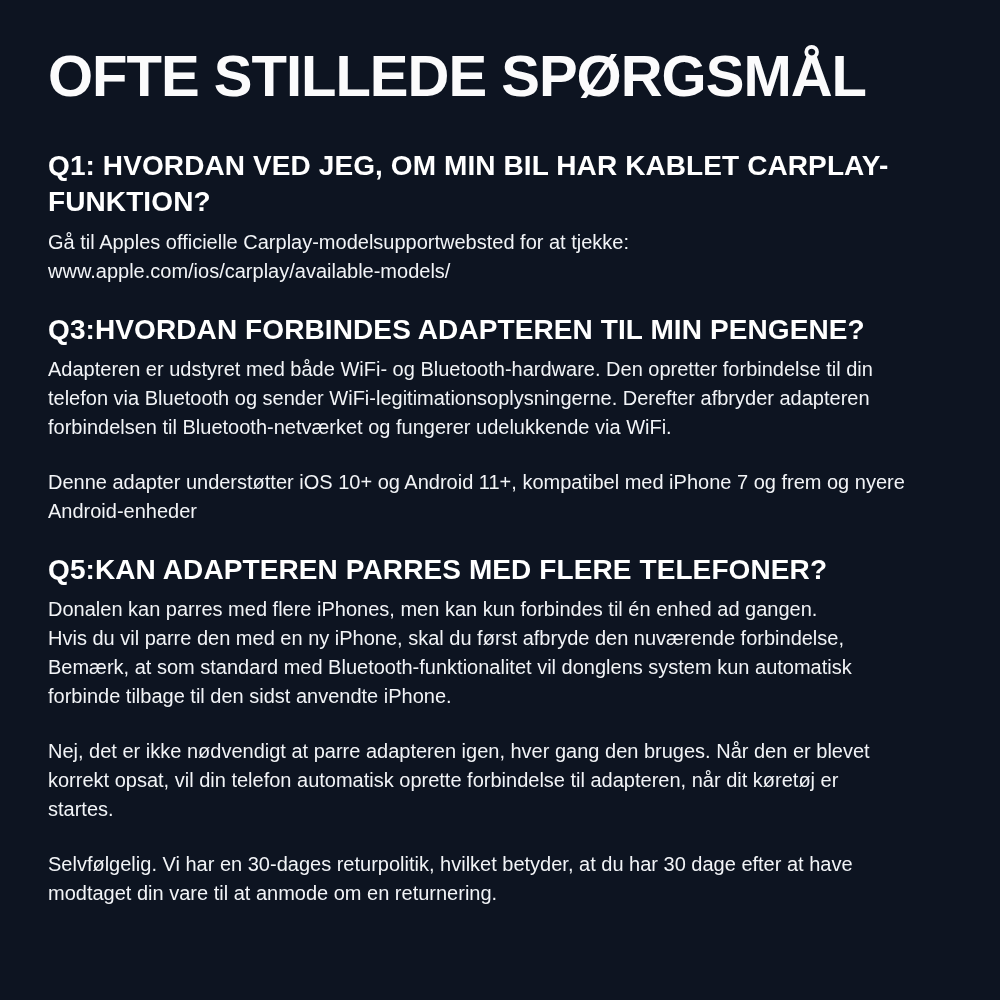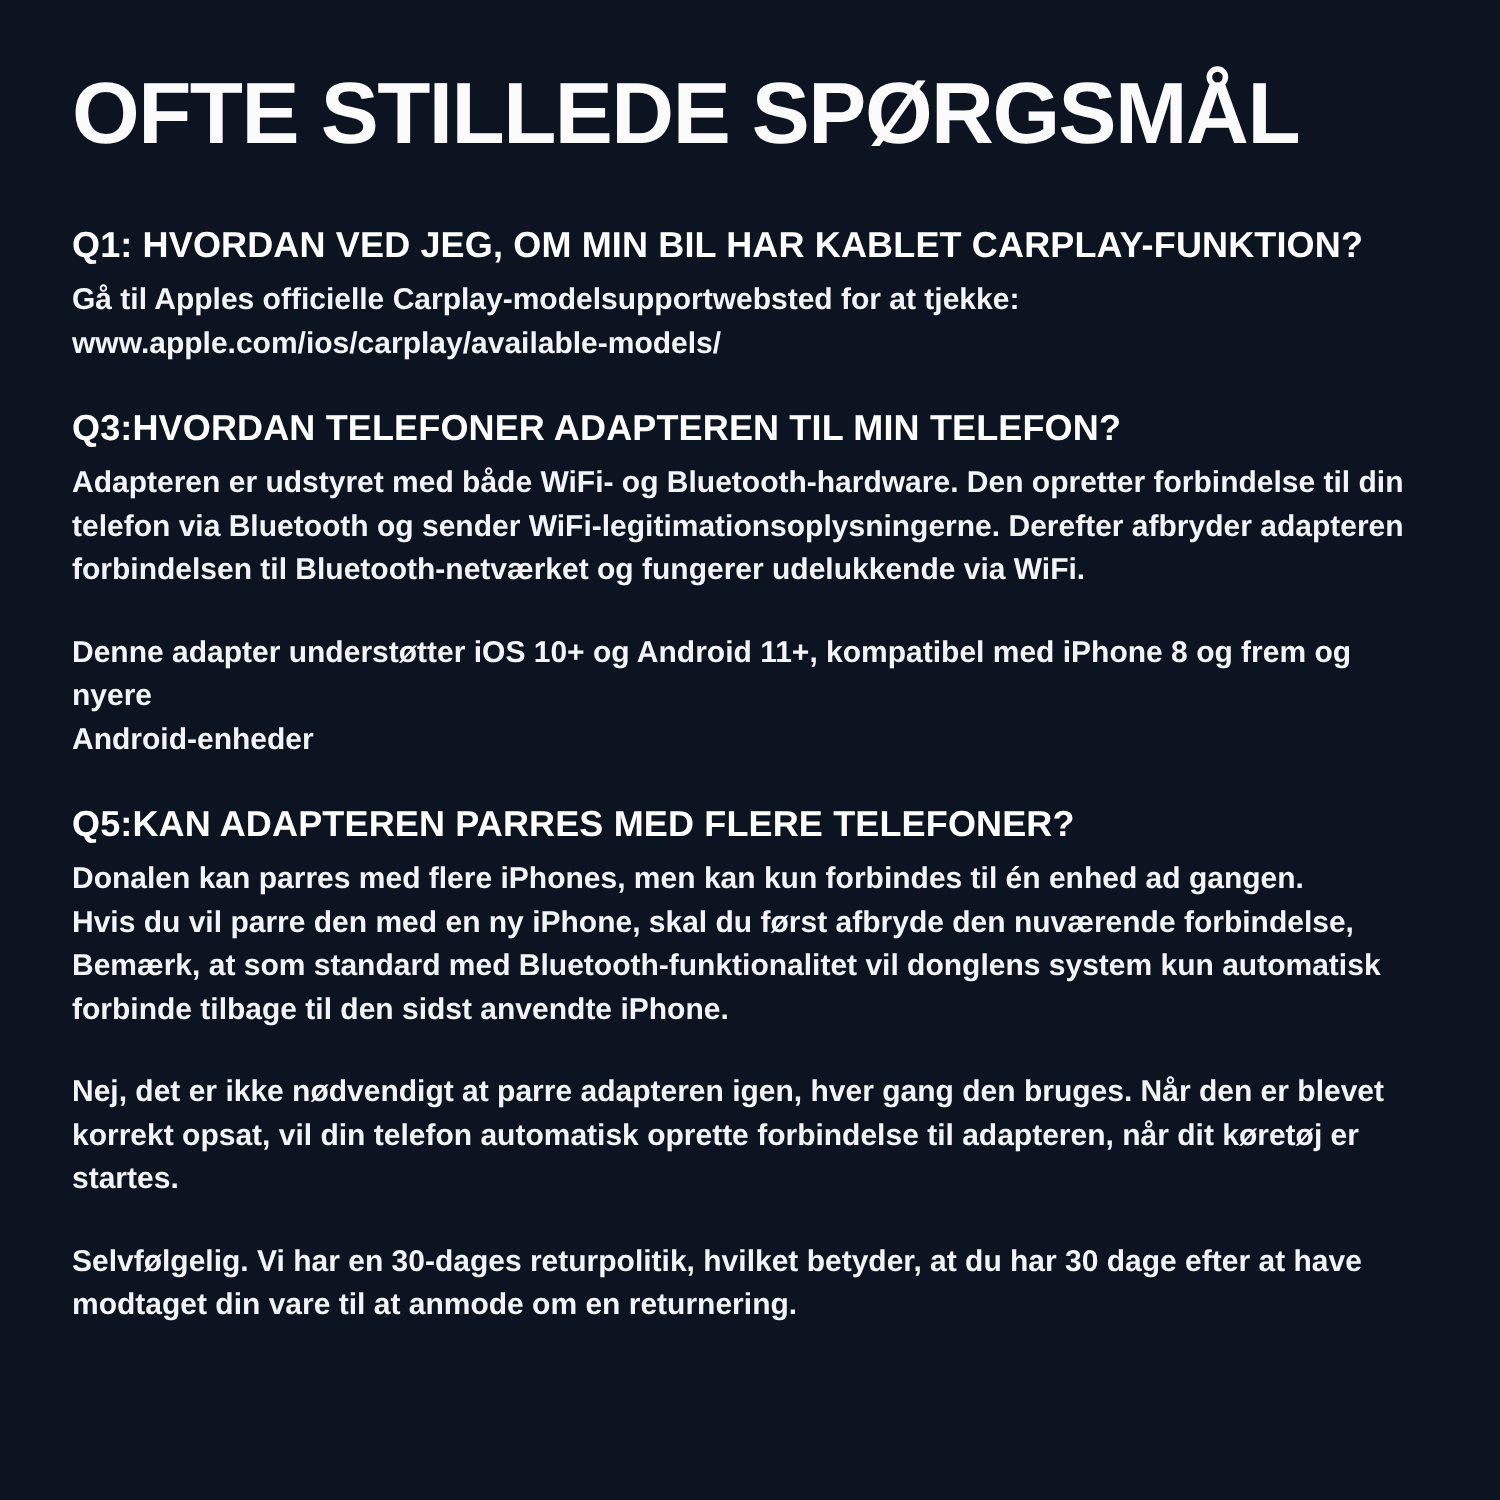--- a/index.html
+++ b/index.html
@@ -24,30 +24,30 @@
     font-weight: 800;
     letter-spacing: -1px;
     line-height: 1.1;
     color: #fbfbfc;
   }
   .faq-section {
     margin: 0 0 26px 0;
   }
   .faq-question {
     margin: 0 0 7px 0;
-    font-size: 24px;
+    font-size: 28px;
     font-weight: 700;
     letter-spacing: 0.1px;
     line-height: 1.3;
     color: #ffffff;
   }
   .faq-answer {
     margin: 0;
     font-size: 20px;
-    font-weight: 700;
+    font-weight: 400;
     line-height: 29px;
     color: #f2f4f7;
     white-space: pre-line;
   }
 </style>
 </head>
 <body>
 
 <div class="page">
 
@@ -56,28 +56,28 @@
   <section class="faq-section">
     <h2 class="faq-question">Q1: HVORDAN VED JEG, OM MIN BIL HAR KABLET CARPLAY-FUNKTION?</h2>
     <p class="faq-answer">Gå til Apples officielle Carplay-modelsupportwebsted for at tjekke:
 www.apple.com/ios/carplay/available-models/</p>
   </section>
 
   <section class="faq-section">
   </section>
 
   <section class="faq-section">
-    <h2 class="faq-question">Q3:HVORDAN TELEFONER ADAPTEREN TIL MIN TELEFON?</h2>
+    <h2 class="faq-question">Q3:HVORDAN FORBINDES ADAPTEREN TIL MIN PENGENE?</h2>
     <p class="faq-answer">Adapteren er udstyret med både WiFi- og Bluetooth-hardware. Den opretter forbindelse til din
 telefon via Bluetooth og sender WiFi-legitimationsoplysningerne. Derefter afbryder adapteren
 forbindelsen til Bluetooth-netværket og fungerer udelukkende via WiFi.</p>
   </section>
 
   <section class="faq-section">
-    <p class="faq-answer">Denne adapter understøtter iOS 10+ og Android 11+, kompatibel med iPhone 8 og frem og nyere
+    <p class="faq-answer">Denne adapter understøtter iOS 10+ og Android 11+, kompatibel med iPhone 7 og frem og nyere
 Android-enheder</p>
   </section>
 
   <section class="faq-section">
     <h2 class="faq-question">Q5:KAN ADAPTEREN PARRES MED FLERE TELEFONER?</h2>
     <p class="faq-answer">Donalen kan parres med flere iPhones, men kan kun forbindes til én enhed ad gangen.
 Hvis du vil parre den med en ny iPhone, skal du først afbryde den nuværende forbindelse,
 Bemærk, at som standard med Bluetooth-funktionalitet vil donglens system kun automatisk
 forbinde tilbage til den sidst anvendte iPhone.</p>
   </section>

